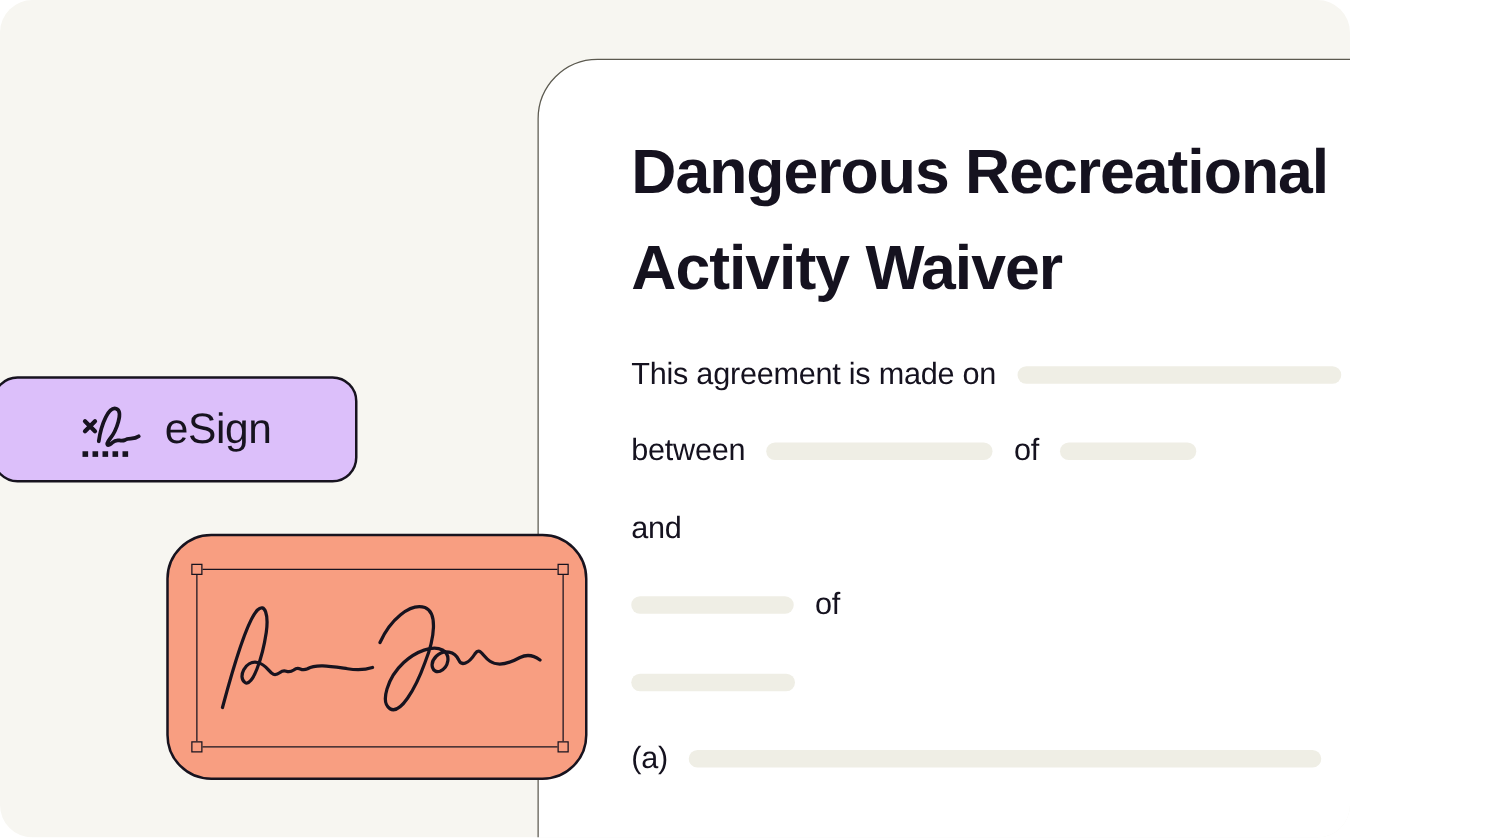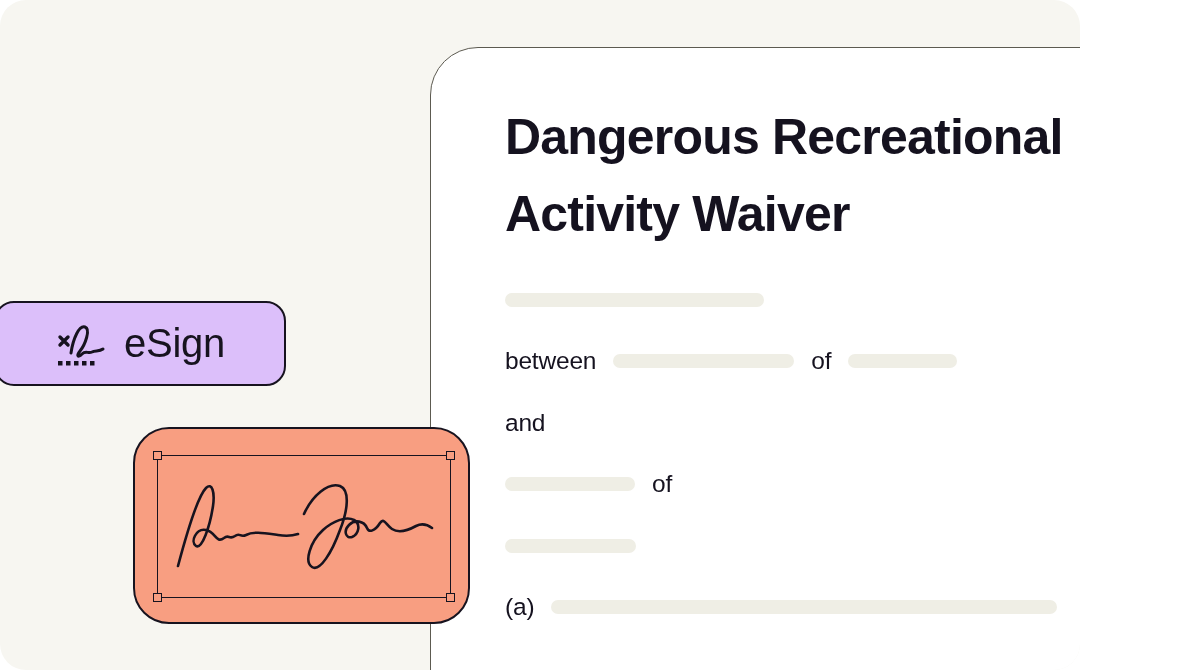--- a/index.html
+++ b/index.html
@@ -33,21 +33,21 @@
   }
 
   
   .esign-badge{
     position:absolute; left:-6px; top:301px; width:292px; height:85px;
     background:#DCBFFA; border:2.5px solid #17131F; border-radius:20px;
     display:flex; align-items:center; justify-content:center; gap:15px;
     z-index:3;
   }
   .esign-badge .label{
-    font-size:40px; font-weight:500; color:#17131F; letter-spacing:-0.3px;
+    font-size:34px; font-weight:500; color:#17131F; letter-spacing:-0.3px;
   }
 
   
   .sig-card{
     position:absolute; left:133px; top:427px; width:337px; height:197px;
     background:#F89E81; border:2px solid #17131F; border-radius:36px;
     z-index:2;
   }
   .sel-box{
     position:absolute; left:22px; top:26px; width:294px; height:143px;
@@ -66,20 +66,21 @@
 </head>
 <body>
 
 <div class="canvas">
 
   <div class="doc-card">
     <div class="doc-inner">
       <h1 class="doc-title">Dangerous Recreational Activity Waiver</h1>
       <div class="doc-body">
           <div class="doc-line">
+            <span>This agreement is made on</span>
             <span class="doc-blank" style="width: 259px;"></span>
           </div>
           <div class="doc-line">
             <span>between</span>
             <span class="doc-blank" style="width: 181px;"></span>
             <span>of</span>
             <span class="doc-blank" style="width: 109px;"></span>
           </div>
           <div class="doc-line">
             <span>and</span>

